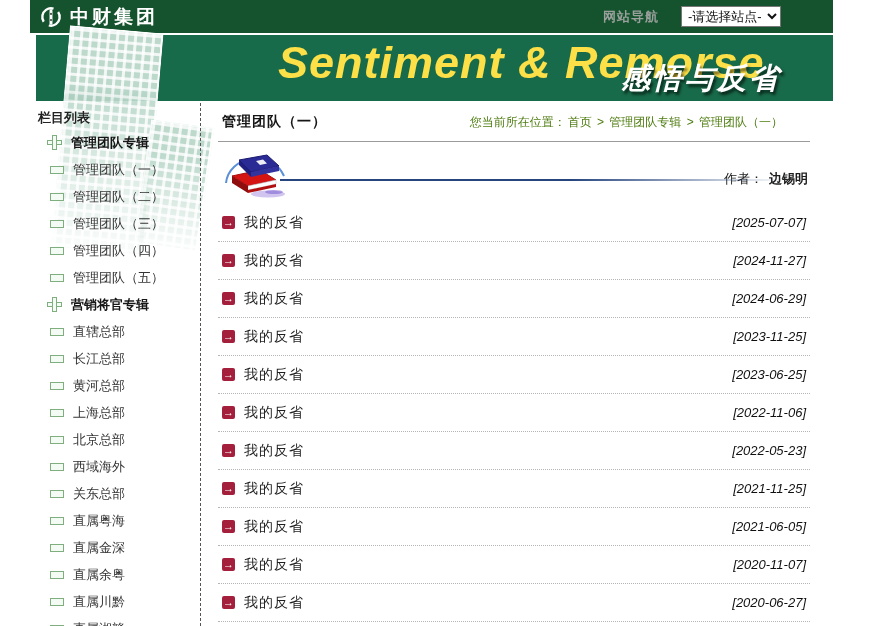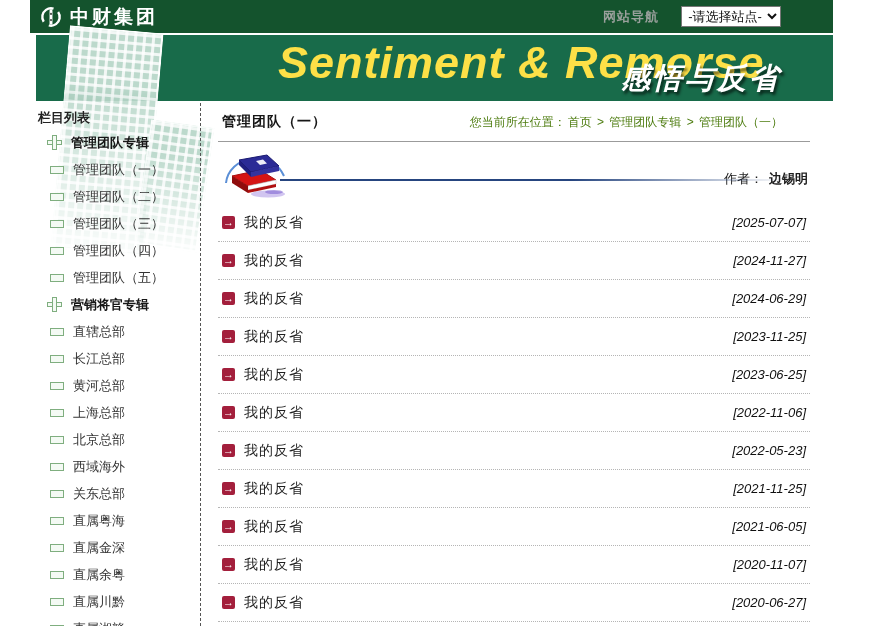--- a/index.html
+++ b/index.html
@@ -11,21 +11,21 @@
   .topbar{
     position:absolute;left:30px;top:0;width:803px;height:33px;
     background:#14532d;display:flex;align-items:center;z-index:2;
   }
   .logo{display:flex;align-items:center;gap:8px;margin-left:10px;}
   .logo-text{color:#fff;font-size:19px;font-weight:bold;letter-spacing:3px;}
   .topbar-right{margin-left:auto;display:flex;align-items:center;gap:22px;margin-right:52px;}
   .nav-label{color:#9aa09c;font-size:13px;font-weight:bold;letter-spacing:1px;}
   .site-select{
     font-family:"Liberation Sans",sans-serif;font-size:13px;height:21px;
-    background:#fff;color:#111;border:1px solid #777;padding:0 2px;text-align:center;
+    background:#fff;color:#111;border:1px solid #777;padding:0 2px;
   }
   
   .banner{
     position:absolute;left:36px;top:35px;width:797px;height:66px;
     background:#186b4a;overflow:hidden;z-index:1;
   }
   .banner-en{
     position:absolute;left:242px;top:2px;white-space:nowrap;
     font-size:45px;font-weight:bold;font-style:italic;color:#fde047;letter-spacing:1px;
   }

